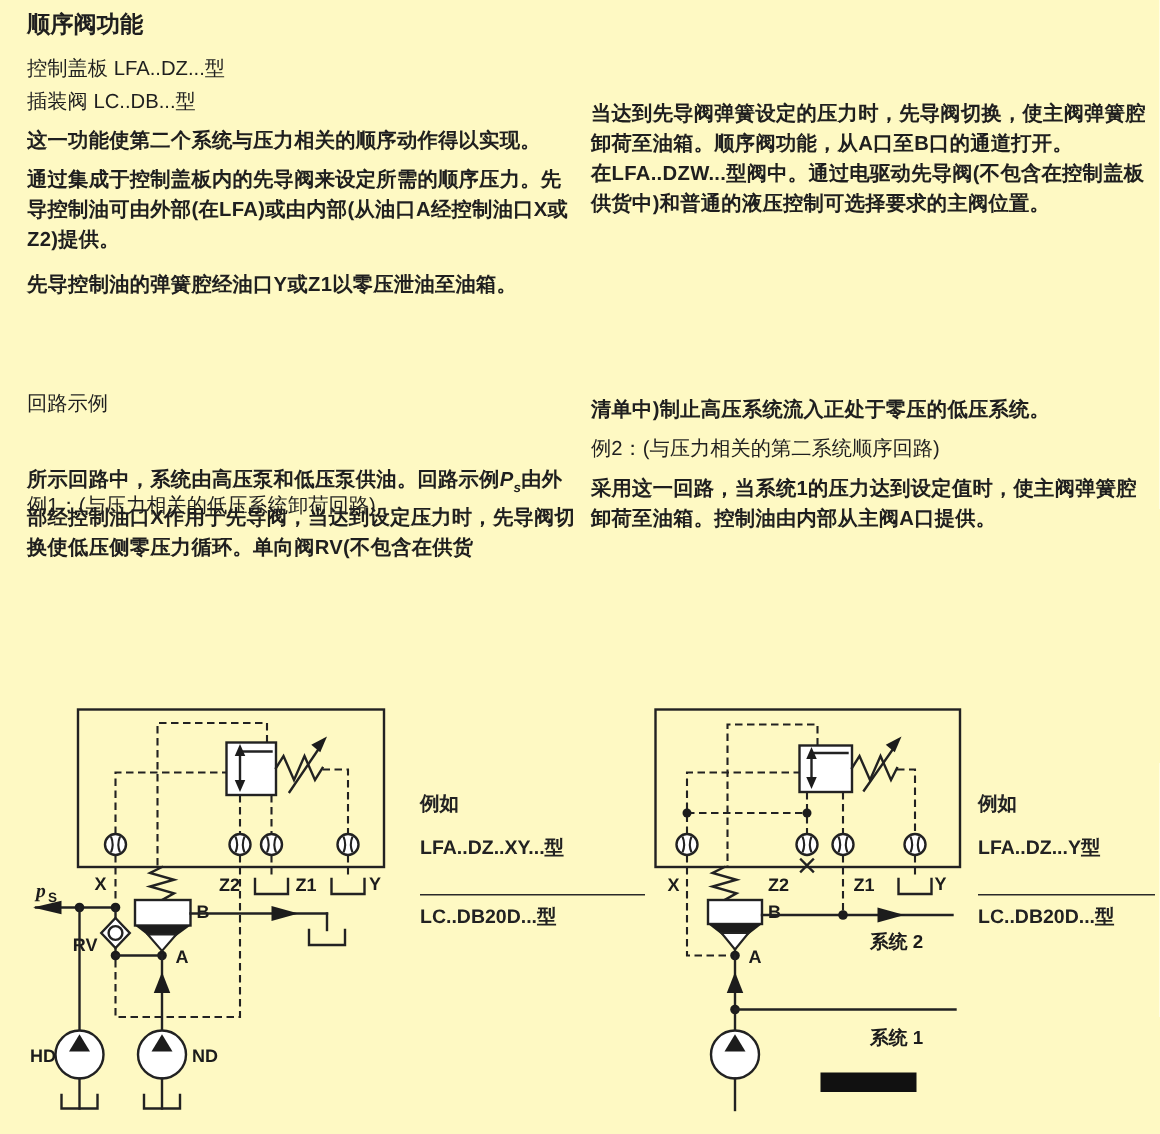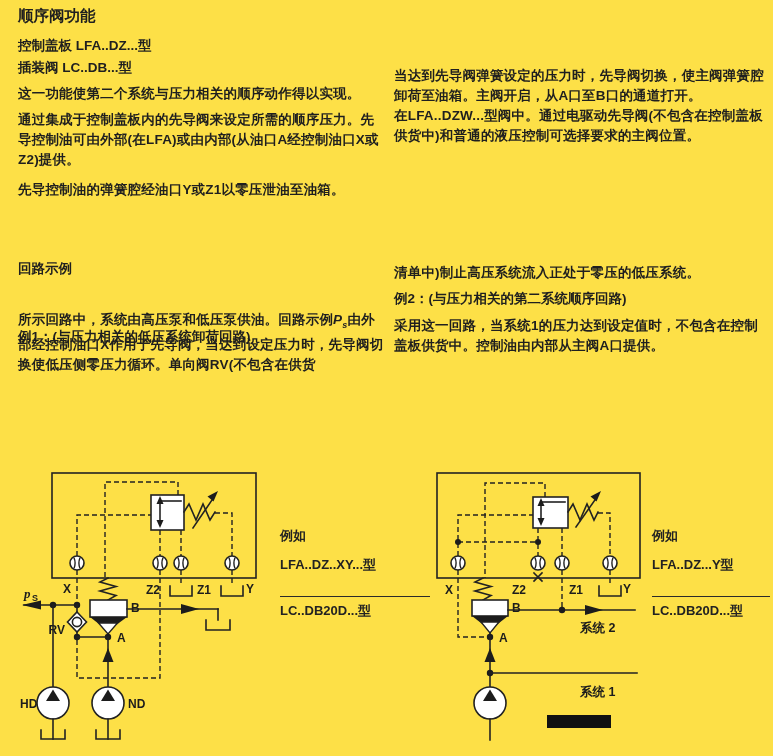--- a/index.html
+++ b/index.html
@@ -1,20 +1,20 @@
 <!DOCTYPE html>
 <html><head>
 <meta charset="utf-8">
 <style>
   html,body{margin:0;padding:0;background:#ffffff;}
-  #page{position:relative;width:773px;height:756px;background:#fde047;overflow:hidden;
+  #page{position:relative;width:773px;height:756px;background:#fef9c3;overflow:hidden;
         font-family:"Liberation Sans","DejaVu Sans",sans-serif;color:#1f1f1f;}
   .abs{position:absolute;}
   .h1{font-size:15.5px;font-weight:700;}
-  .h2{font-size:13.5px;font-weight:700;}
+  .h2{font-size:13.5px;font-weight:400;}
   .para{font-size:13.5px;line-height:20px;font-weight:600;letter-spacing:0.2px;}
   .para p{margin:0 0 6px 0;}
   .para p:last-child{margin-bottom:0;}
   .tight p{margin:0;}
   .caption{font-size:13px;font-weight:600;color:#222;}
   .cap-example{margin-bottom:11px;}
   .cap-top{padding-bottom:22px;border-bottom:1.6px solid #2a2a2a;}
   .cap-bottom{padding-top:5px;}
   .watermark{font-size:21px;font-weight:700;font-style:italic;color:#e04343;letter-spacing:0.5px;}
   
@@ -37,33 +37,33 @@
   <div class="abs h2" style="left:18px;top:37px;">控制盖板 LFA..DZ...型</div>
   <div class="abs h2" style="left:18px;top:59px;">插装阀 LC..DB...型</div>
 
   <div class="abs para" style="left:18px;top:84px;width:364px;">
     <p>这一功能使第二个系统与压力相关的顺序动作得以实现。</p>
     <p>通过集成于控制盖板内的先导阀来设定所需的顺序压力。先导控制油可由外部(在LFA)或由内部(从油口A经控制油口X或Z2)提供。</p>
     <p style="margin-top:10px;">先导控制油的弹簧腔经油口Y或Z1以零压泄油至油箱。</p>
   </div>
 
   <div class="abs para tight" style="left:394px;top:66px;width:372px;">
-    <p>当达到先导阀弹簧设定的压力时，先导阀切换，使主阀弹簧腔卸荷至油箱。主阀开启，从A口至B口的通道打开。</p>
+    <p>当达到先导阀弹簧设定的压力时，先导阀切换，使主阀弹簧腔卸荷至油箱。顺序阀功能，从A口至B口的通道打开。</p>
     <p>在LFA..DZW...型阀中。通过电驱动先导阀(不包含在控制盖板供货中)和普通的液压控制可选择要求的主阀位置。</p>
   </div>
 
   <div class="abs h2" style="left:18px;top:260px;text-align:center;">回路示例</div>
   <div class="abs h2" style="left:18px;top:285px;margin-top:43px;">例1：(与压力相关的低压系统卸荷回路)</div>
   <div class="abs para" style="left:18px;top:310px;width:366px;">
     <span>所示回路中，系统由高压泵和低压泵供油。回路示例</span><i><span>P</span><sub style="font-size:9px;">s</sub></i><span>由外部经控制油口X作用于先导阀，当达到设定压力时，先导阀切换使低压侧零压力循环。单向阀RV(不包含在供货</span>
   </div>
 
   <div class="abs para" style="left:394px;top:263px;width:372px;">清单中)制止高压系统流入正处于零压的低压系统。</div>
   <div class="abs h2" style="left:394px;top:290px;">例2：(与压力相关的第二系统顺序回路)</div>
-  <div class="abs para" style="left:394px;top:316px;width:372px;">采用这一回路，当系统1的压力达到设定值时，不包含在控制盖板供货中。控制油由内部从主阀A口提供。</div>
+  <div class="abs para" style="left:394px;top:316px;width:372px;">采用这一回路，当系统1的压力达到设定值时，使主阀弹簧腔卸荷至油箱。控制油由内部从主阀A口提供。</div>
 
   <svg class="abs" style="left:10px;top:460px;" width="270" height="296" viewBox="0 0 270 296">
 
     <g>
       <rect class="ln" x="42" y="13" width="204" height="105"></rect>
     </g>
 
     <g>
       <rect class="wht" x="141" y="35" width="33" height="35"></rect>
       <line class="ln" x1="150" y1="41" x2="171" y2="41"></line>

